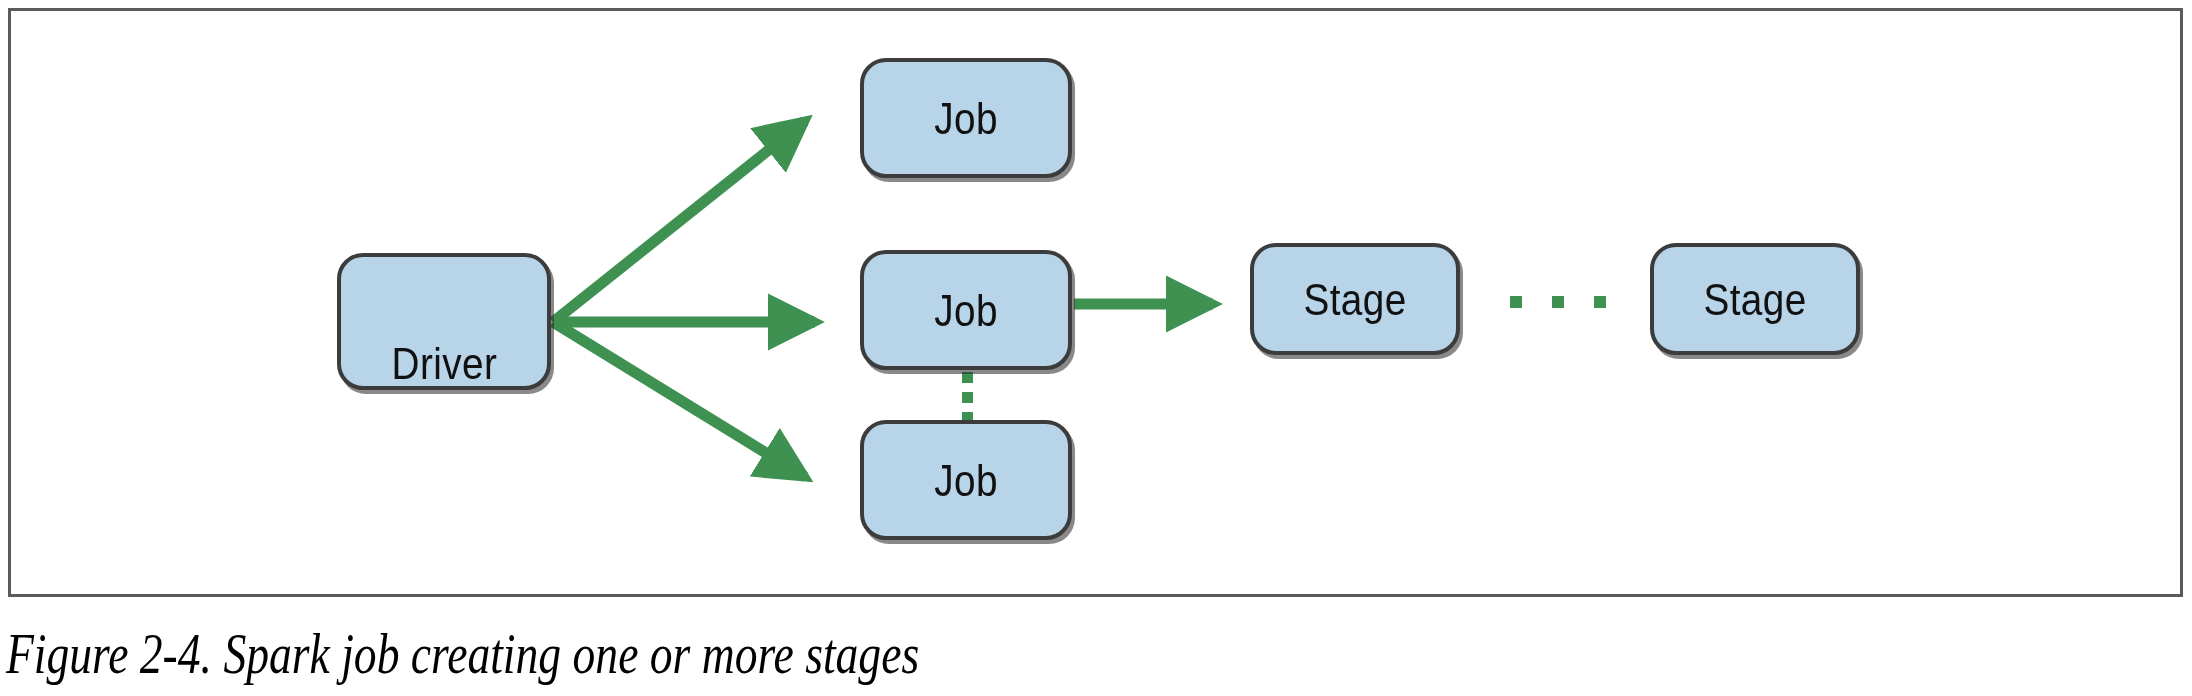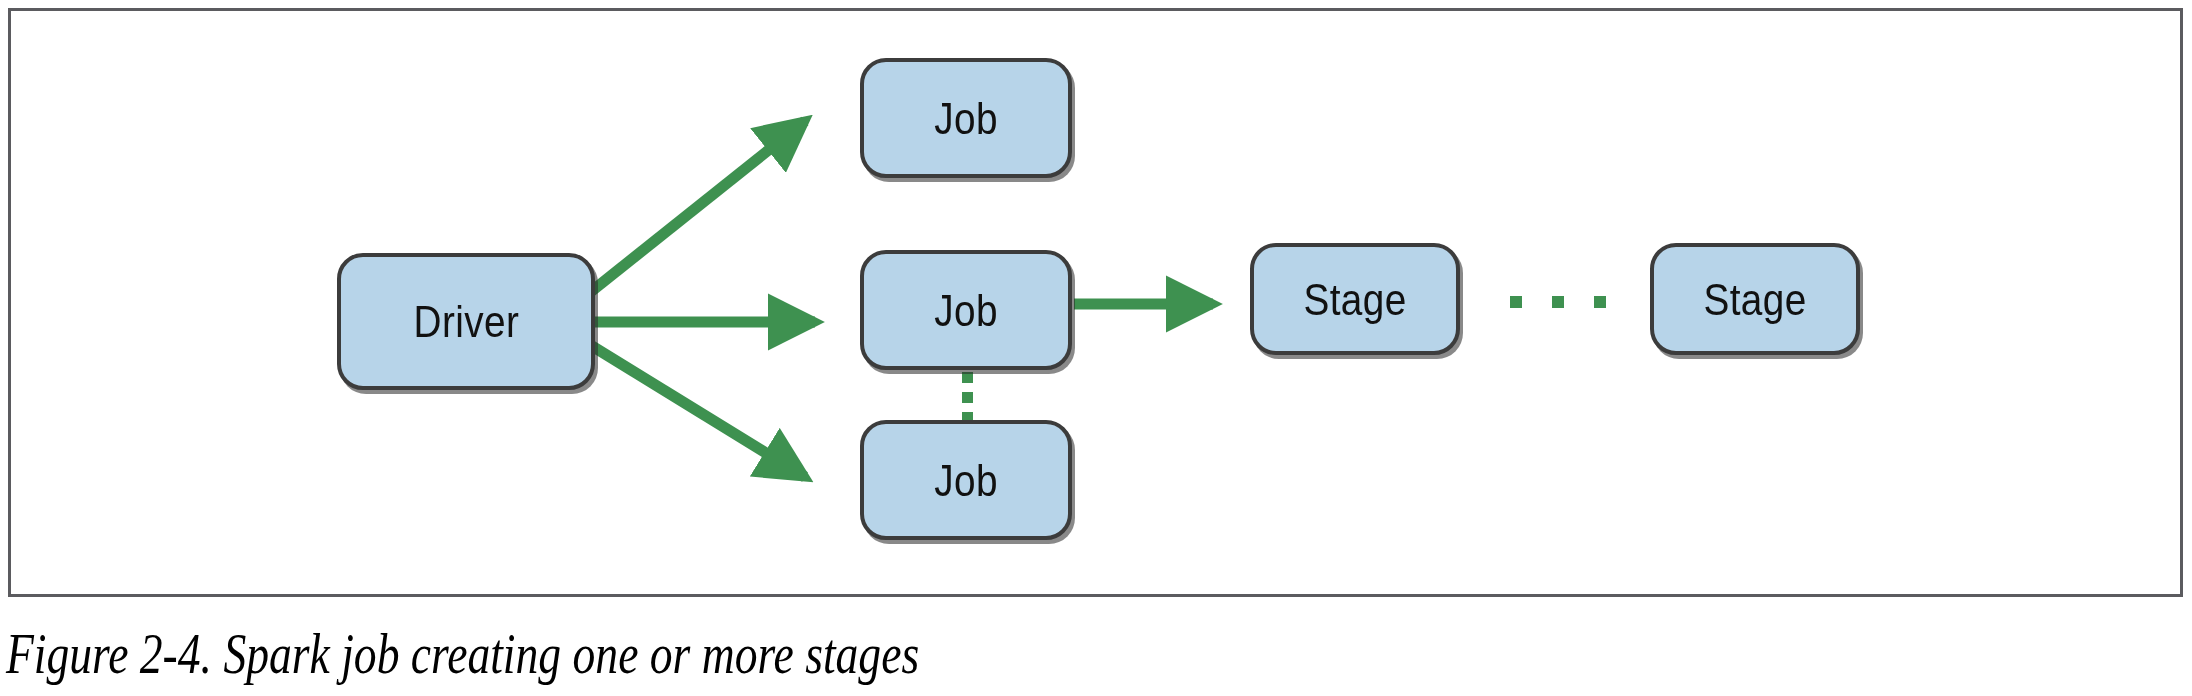--- a/index.html
+++ b/index.html
@@ -52,21 +52,21 @@
   .node-label {
     font-family: "Liberation Sans", sans-serif;
     font-size: 45px;
     font-weight: 400;
     color: #111111;
     letter-spacing: 0.5px;
     line-height: 1;
     transform: scaleX(0.86);
     white-space: nowrap;
   }
-  #node-driver  { left: 337px;  top: 253px; width: 258px; height: 137px; }
+  #node-driver  { left: 337px;  top: 253px; width: 214px; height: 137px; align-items: flex-end; }
   #node-job-top { left: 860px;  top: 58px;  width: 212px; height: 120px; }
   #node-job-mid { left: 860px;  top: 250px; width: 212px; height: 120px; }
   #node-job-bot { left: 860px;  top: 420px; width: 212px; height: 120px; }
   #node-stage-1 { left: 1250px; top: 243px; width: 210px; height: 112px; }
   #node-stage-2 { left: 1650px; top: 243px; width: 210px; height: 112px; }
 
   
   #figure-caption {
     position: absolute;
     left: 6px;

